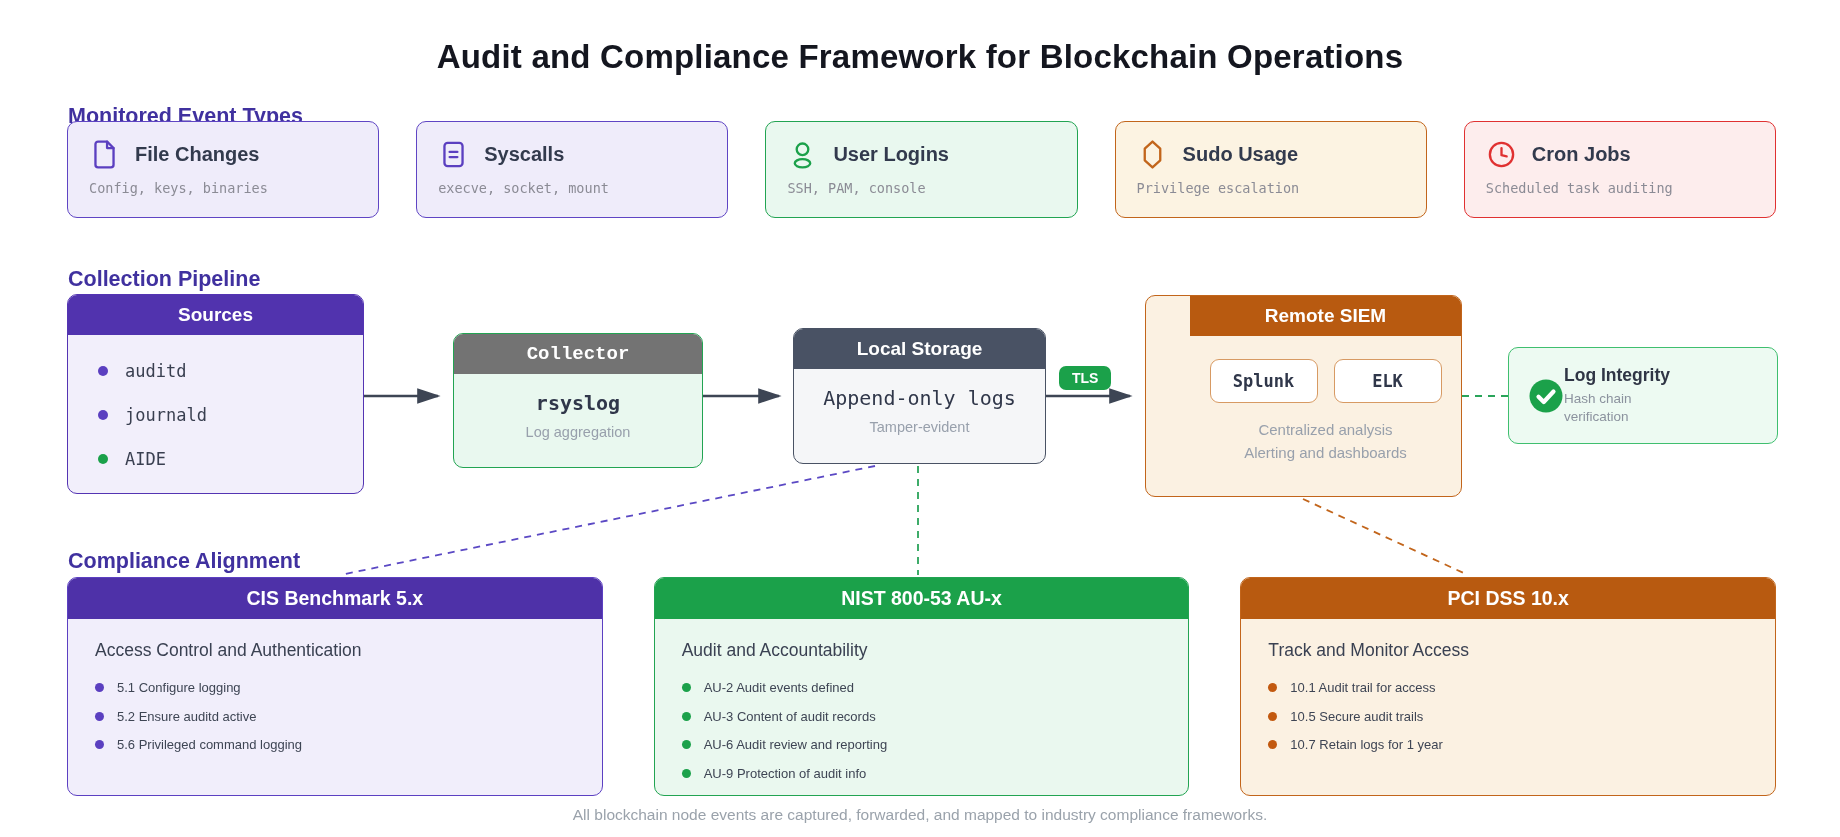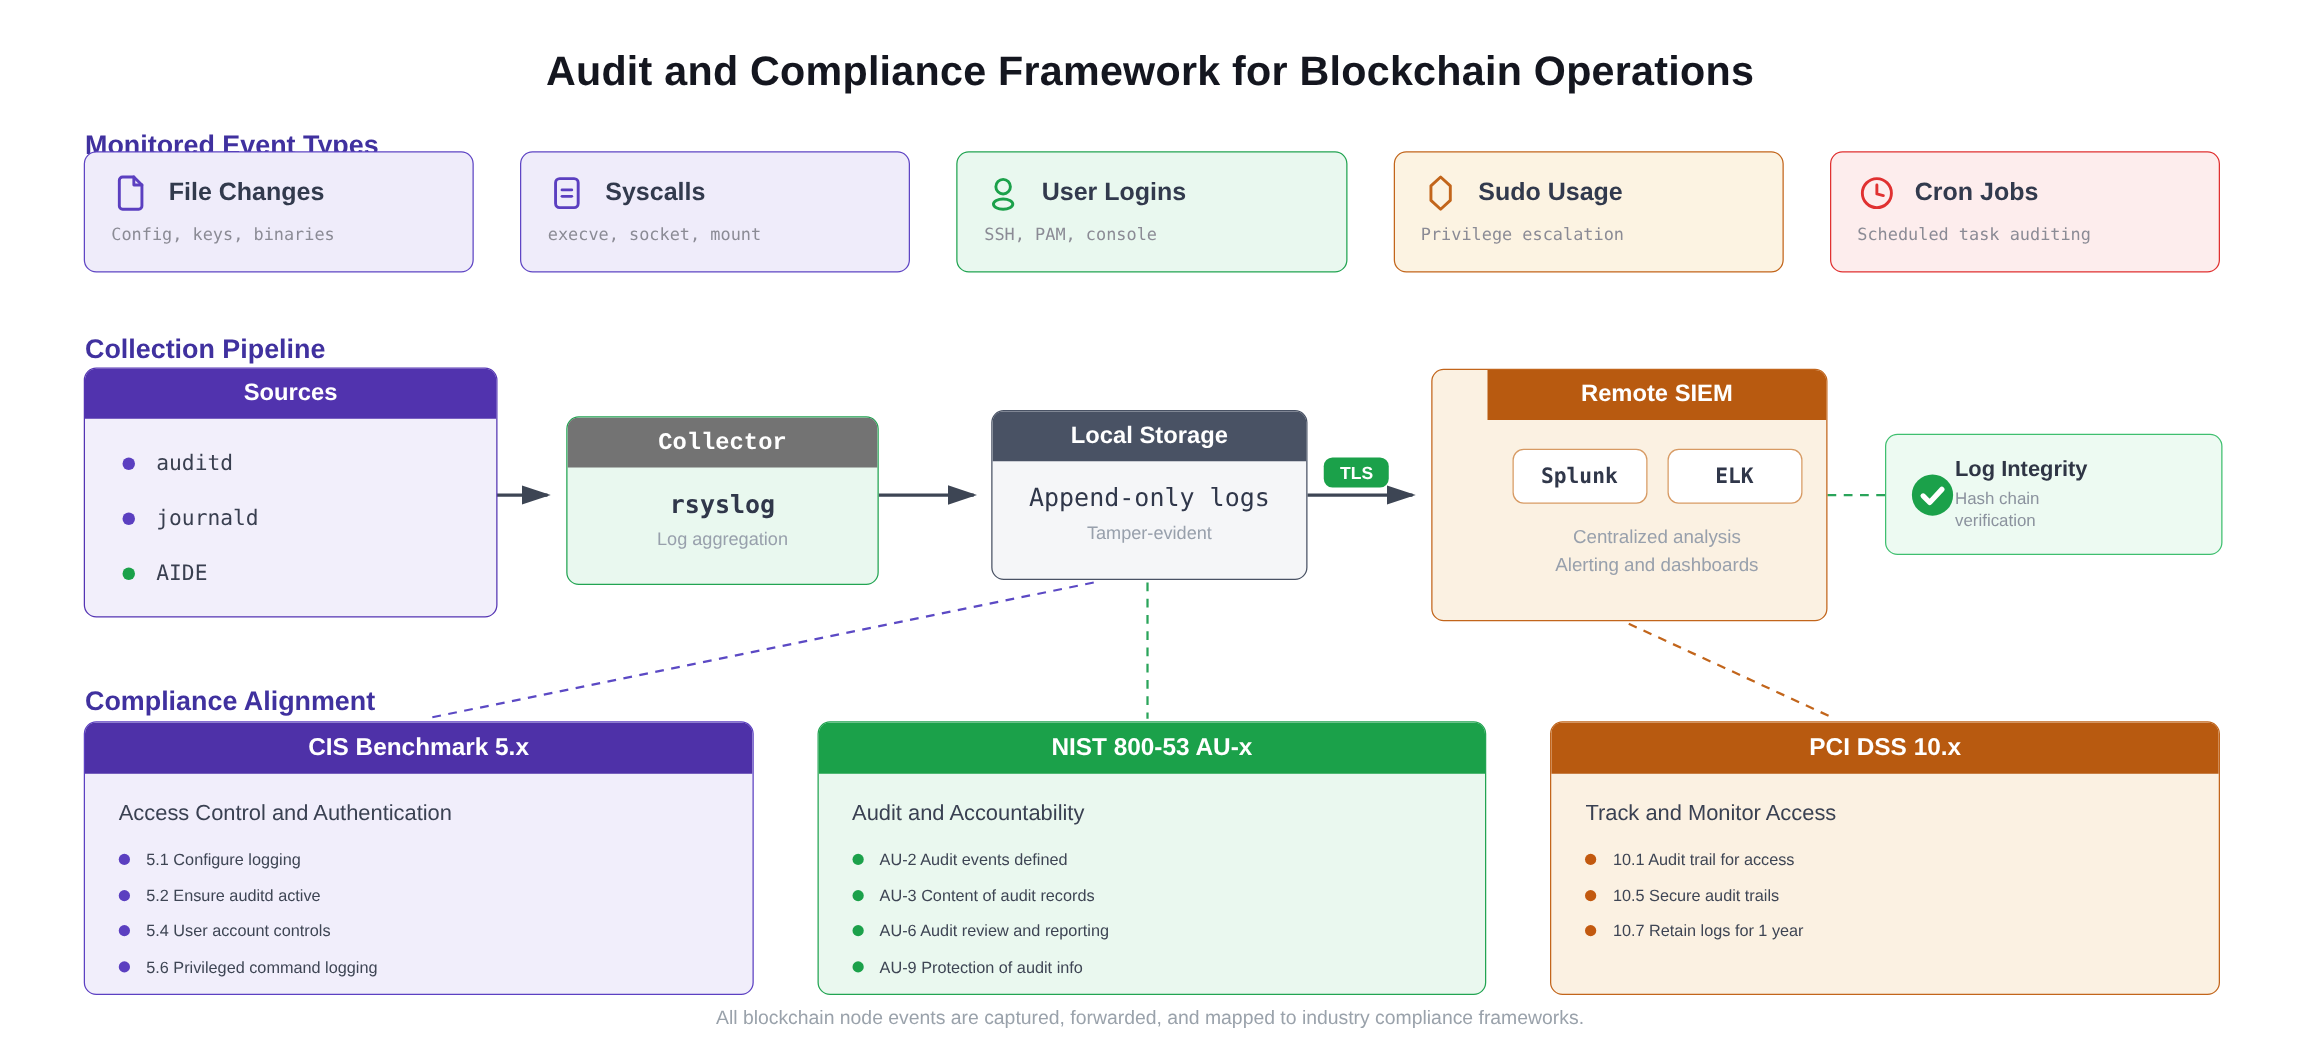--- a/index.html
+++ b/index.html
@@ -28,21 +28,21 @@
   .theme-green.ecard{background:#e9f8ef;border-color:#22a452;}
   .theme-green .ecard-icon{color:#1ba14a;}
   .theme-orange.ecard{background:#fcf3e2;border-color:#c2651b;}
   .theme-orange .ecard-icon{color:#c2651b;}
   .theme-red.ecard{background:#fdeded;border-color:#e03131;}
   .theme-red .ecard-icon{color:#e03131;}
 
   
   .pbox{position:absolute;border-radius:10px;border:1.7px solid;box-sizing:border-box;overflow:hidden;}
   .pbox-header{height:40px;line-height:40px;text-align:center;color:#fff;font-weight:bold;font-size:19px;}
-  .sources-box{left:67px;top:294px;width:331px;height:200px;border-color:#5434b3;background:#f2effb;}
+  .sources-box{left:67px;top:294px;width:297px;height:200px;border-color:#5434b3;background:#f2effb;}
   .sources-box .pbox-header{background:#5133ae;}
   .sources-list{list-style:none;margin:26px 0 0;padding:0 0 0 30px;}
   .sources-list li{display:flex;align-items:center;gap:17px;
       font-family:"DejaVu Sans Mono",monospace;font-size:17px;color:#393f50;margin-bottom:24px;}
   .dot{width:10px;height:10px;border-radius:50%;flex:none;}
   .dot-purple{background:#5b3fc0;}
   .dot-green{background:#1ba14a;}
   .dot-orange{background:#c2590f;}
 
   .collector-box{left:453px;top:333px;width:250px;height:135px;border-color:#22a452;background:#e9f8ef;}
@@ -259,24 +259,20 @@
               <li>
                 <span class="dot dot-purple"></span>
                 <span>5.1 Configure logging</span>
               </li>
               <li>
                 <span class="dot dot-purple"></span>
                 <span>5.2 Ensure auditd active</span>
               </li>
               <li>
                 <span class="dot dot-purple"></span>
-                <span>5.4 User account controls</span>
-              </li>
-              <li>
-                <span class="dot dot-purple"></span>
                 <span>5.6 Privileged command logging</span>
               </li>
             </ul>
     </div>
   </div>
 
   <div class="ccard theme-green">
     <div class="ccard-header">NIST 800-53 AU-x</div>
     <div class="ccard-body">
       <div class="ccard-subtitle">Audit and Accountability</div>

